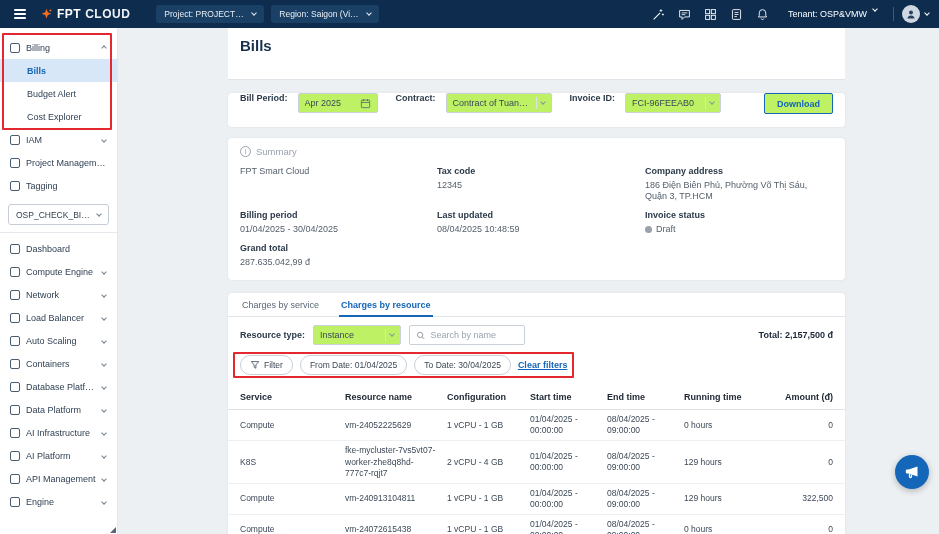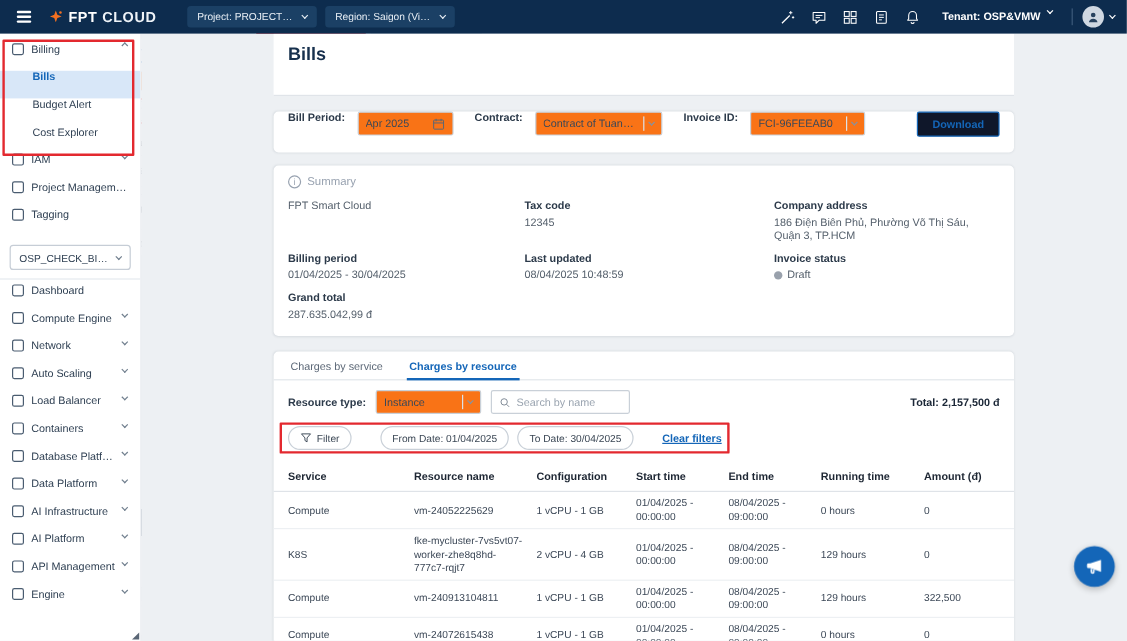--- a/index.html
+++ b/index.html
@@ -15,29 +15,29 @@
   .hamburger span{display:block;width:12px;height:1.6px;background:#fff;border-radius:1px}
   .logo{display:flex;align-items:center;gap:4px;margin-right:26px}
   .logo-brand{font-weight:800;font-size:12px;letter-spacing:.5px}
   .logo-product{font-weight:700;font-size:12px;letter-spacing:.5px;color:#eef3f8}
   .hdr-dd{display:flex;align-items:center;gap:6px;background:#1b4065;border-radius:3px;height:18px;
     padding:0 8px;font-size:8.5px;color:#e8eef5;margin-right:7px;max-width:108px}
   .hdr-dd .dd-txt{white-space:nowrap;overflow:hidden;text-overflow:ellipsis}
   .cdown{display:inline-block;width:4px;height:4px;border-right:1.2px solid currentColor;
     border-bottom:1.2px solid currentColor;transform:rotate(45deg);flex:none;margin-top:-2px}
   .hdr-icon{display:flex;align-items:center;justify-content:center;width:22px;height:22px;margin:0 2px}
-  .tenant{display:flex;align-items:flex-start;gap:6px;font-size:9px;font-weight:700;margin:0 8px 0 12px;color:#fff}
+  .tenant{display:flex;align-items:flex-start;gap:6px;font-size:9px;font-weight:400;margin:0 8px 0 12px;color:#fff}
   .tb-sep{width:1px;height:14px;background:#3c5a7a;margin:0 8px}
   .avatar-btn{display:flex;align-items:center;gap:5px}
   .avatar{width:18px;height:18px;border-radius:50%;background:#cfd8e2;display:flex;align-items:center;justify-content:center}
 
   
   .sidebar{position:fixed;top:28px;left:0;bottom:0;width:118px;background:#fff;border-right:1px solid #e4e8ed;
     padding-top:8px;z-index:20;overflow:hidden}
-  .side-item{display:flex;align-items:flex-start;gap:6px;height:23px;padding:0 9px 0 10px;font-size:9px;color:#2e3f52;cursor:pointer}
+  .side-item{display:flex;align-items:center;gap:6px;height:23px;padding:0 9px 0 10px;font-size:9px;color:#2e3f52;cursor:pointer}
   .side-item .slbl{flex:1;white-space:nowrap;overflow:hidden;text-overflow:ellipsis}
   .side-item.sub{padding-left:27px}
   .side-item.active{background:#d8e7f8;color:#1466b8;font-weight:700}
   .sicon{width:10px;height:10px;border:1.2px solid #4a5c70;border-radius:2px;flex:none}
   .schev{width:4px;height:4px;border-right:1.2px solid #72808f;border-bottom:1.2px solid #72808f;
     transform:rotate(45deg);flex:none;margin-right:2px}
   .schev.up{transform:rotate(-135deg)}
   .billing-group{position:relative}
   .side-select{display:flex;align-items:center;gap:4px;margin:7px 8px 4px;height:21px;border:1px solid #c6cdd6;
     border-radius:3px;background:#fff;font-size:8.5px;color:#2e3f52;padding:0 7px;width:calc(100% - 16px)}
@@ -57,29 +57,29 @@
   .content{position:absolute;left:110px;top:0;width:617px}
   .card{background:#fff;border-radius:4px;box-shadow:0 0 2px rgba(20,40,60,.10)}
 
   .title-card{background:#fff;padding:9px 12px 0;height:52px;border-bottom:1px solid #e0e4e9;border-radius:0}
   .page-title{font-size:15px;font-weight:700;color:#17304d;margin-bottom:4px}
   .page-subtitle{font-size:8.5px;color:#5c6775}
 
   .filter-card{margin-top:13px;height:34px;display:flex;align-items:flex-start;gap:10px;padding:0 12px}
   .flabel{font-size:9px;font-weight:700;color:#2c3a4a;white-space:nowrap}
   .input{display:flex;align-items:center;gap:4px;height:20px;border:1px solid #c9d0d8;border-radius:2px;
-    background:#f97316;padding:0 6px;font-size:9px;color:#3c4857;cursor:pointer}
+    background:#bef264;padding:0 6px;font-size:9px;color:#3c4857;cursor:pointer}
   .input .val{flex:1;white-space:nowrap;overflow:hidden;text-overflow:ellipsis;text-align:left}
   .input .sep{width:1px;height:12px;background:#dde1e6;flex:none}
   .input .cdown{border-color:#8792a0}
   .w-date{width:80px;margin-right:8px}
   .w-contract{width:106px;margin-right:8px}
   .w-invoice{width:96px}
   .btn-outline{margin-left:auto;height:21px;padding:0 12px;border:1px solid #1466b8;border-radius:2px;
-    color:#1466b8;font-size:9px;font-weight:600;background:#0f172a}
+    color:#1466b8;font-size:9px;font-weight:600;background:#bef264}
 
   .summary-card{margin-top:11px;padding:8px 12px 4px}
   .sum-head{display:flex;align-items:center;gap:5px;color:#98a2b0;font-size:9.5px;margin-bottom:9px}
   .info-icon{width:11px;height:11px;border:1px solid #98a2b0;border-radius:50%;display:flex;align-items:center;
     justify-content:center;font-size:7.5px;color:#98a2b0}
   .info-icon::before{content:"i"}
   .sum-grid{display:grid;grid-template-columns:197px 208px 1fr}
   .sum-cell{margin-bottom:8px;padding-right:10px}
   .sl{font-size:9px;font-weight:700;color:#2c3a4a;margin-bottom:3px;line-height:1.2}
   .sv{font-size:9px;color:#55606c;line-height:1.25}
@@ -93,32 +93,32 @@
   .controls{display:flex;align-items:center;gap:8px;padding:8px 12px 5px}
   .w-restype{width:88px}
   .search{display:flex;align-items:center;gap:5px;height:20px;width:116px;border:1px solid #c9d0d8;
     border-radius:2px;padding:0 6px;background:#fff}
   .search input{border:none;outline:none;width:100%;font-size:9px;color:#3c4857;font-family:inherit}
   .search input::placeholder{color:#9aa4b0}
   .total{margin-left:auto;font-size:9px;color:#1b2737}
   .tlabel{font-weight:700;margin-right:0}
   .tvalue{font-weight:700}
   .frow-outer{padding:3px 7px 7px}
-  .frow{position:relative;display:inline-flex;align-items:center;gap:24px;padding:2px 5px}
+  .frow{position:relative;display:inline-flex;align-items:center;gap:7px;padding:2px 5px}
   .chip{display:inline-flex;align-items:center;gap:4px;height:20px;padding:0 9px;border:1px solid #c9d0d8;
     border-radius:10px;background:#fff;font-size:8.5px;color:#3a4654;white-space:nowrap}
   .clear-link{color:#1466b8;font-size:9px;text-decoration:underline;cursor:pointer;white-space:nowrap;font-weight:600}
 
   .t-head,.t-row{display:grid;grid-template-columns:105px 102px 83px 77px 77px 86px 1fr;
     align-items:center;padding:0 12px}
   .t-head{height:26px;border-bottom:1px solid #dfe3e8}
   .t-head .t-cell{font-size:9px;font-weight:700;color:#1d2633}
   .t-row{min-height:26px;border-bottom:1px solid #edf0f3;padding-top:4px;padding-bottom:4px}
   .t-row .t-cell{font-size:8.5px;color:#3c4857;line-height:1.3;word-break:break-word;padding-right:8px}
-  .t-cell.right{padding-right:0}
+  .t-cell.right{text-align:right;padding-right:0}
 
   .fab{position:fixed;right:10px;bottom:45px;width:34px;height:34px;border-radius:50%;background:#1466b8;
     display:flex;align-items:center;justify-content:center;box-shadow:0 2px 6px rgba(0,0,0,.25);z-index:40}
 </style>
 </head>
 <body>
 
 <header class="topbar">
   <div class="tb-left">
     <button class="hamburger">
@@ -243,26 +243,26 @@
         <span class="slbl">Compute Engine</span>
         <span class="schev"></span>
       </div>
       <div class="side-item">
         <span class="sicon"></span>
         <span class="slbl">Network</span>
         <span class="schev"></span>
       </div>
       <div class="side-item">
         <span class="sicon"></span>
+        <span class="slbl">Load Balancer</span>
+        <span class="schev"></span>
+      </div>
+      <div class="side-item">
+        <span class="sicon"></span>
         <span class="slbl">Auto Scaling</span>
-        <span class="schev"></span>
-      </div>
-      <div class="side-item">
-        <span class="sicon"></span>
-        <span class="slbl">Load Balancer</span>
         <span class="schev"></span>
       </div>
       <div class="side-item">
         <span class="sicon"></span>
         <span class="slbl">Containers</span>
         <span class="schev"></span>
       </div>
       <div class="side-item">
         <span class="sicon"></span>
         <span class="slbl">Database Platform</span>

